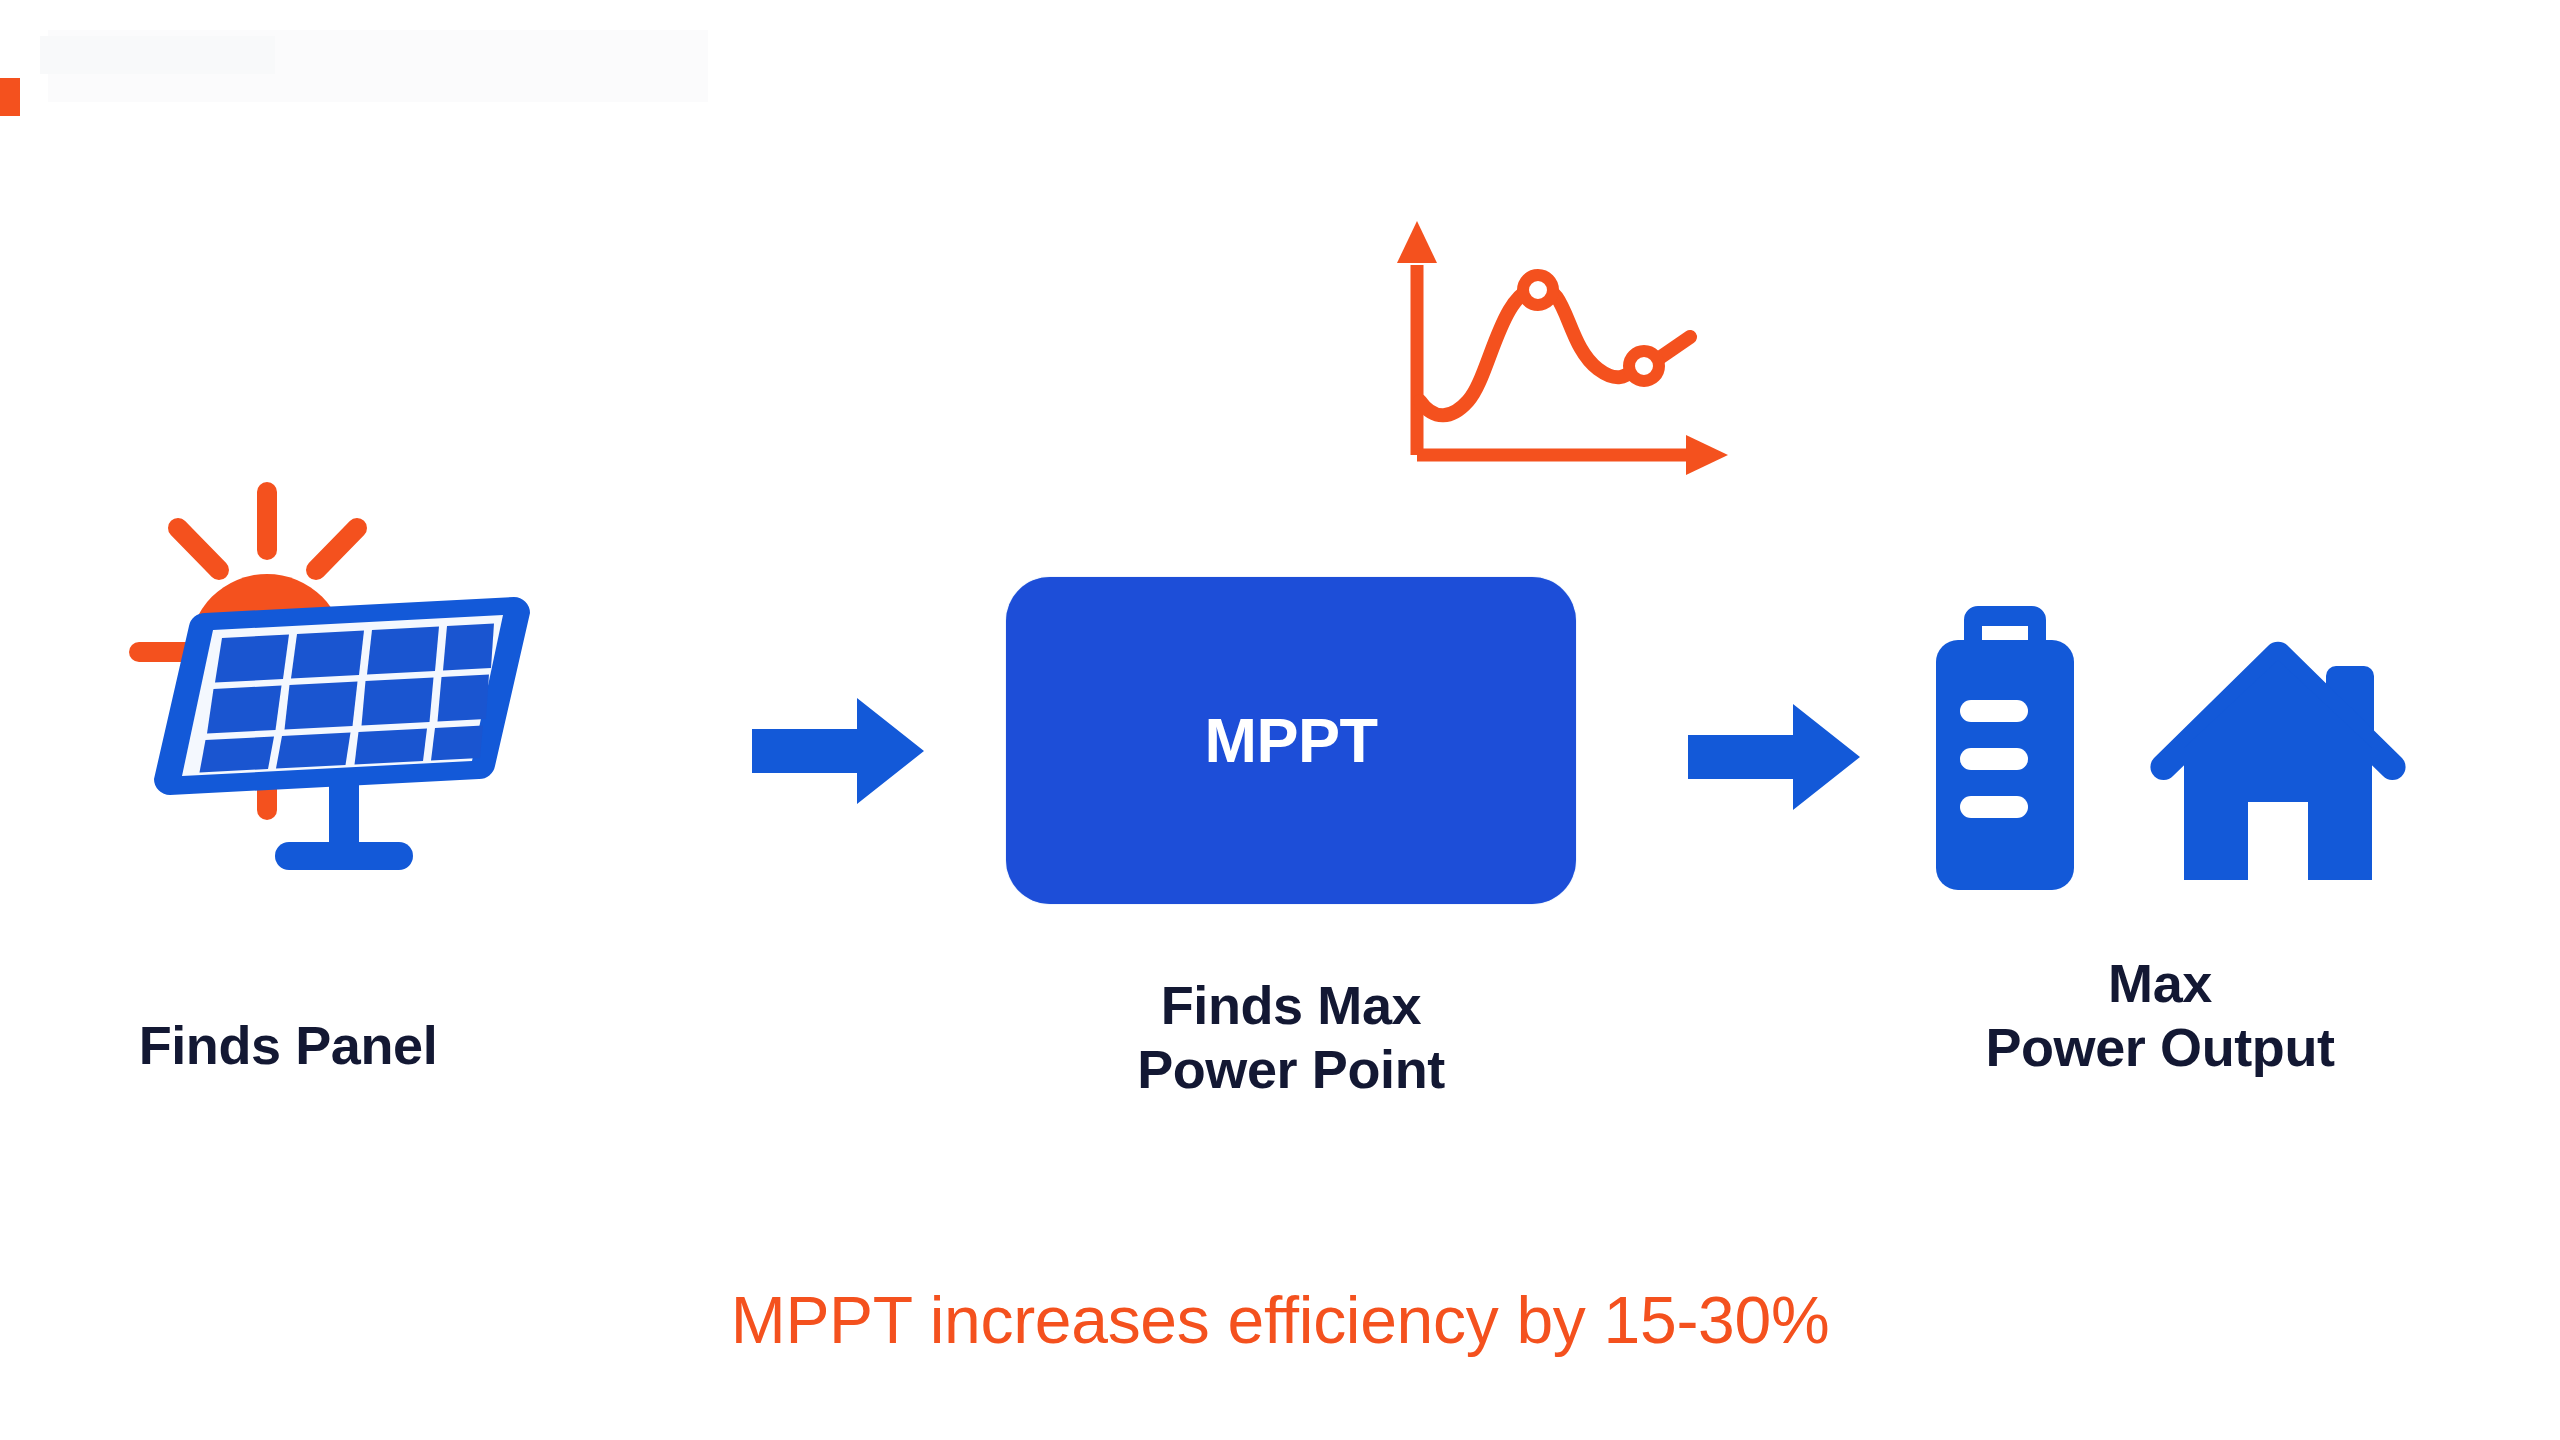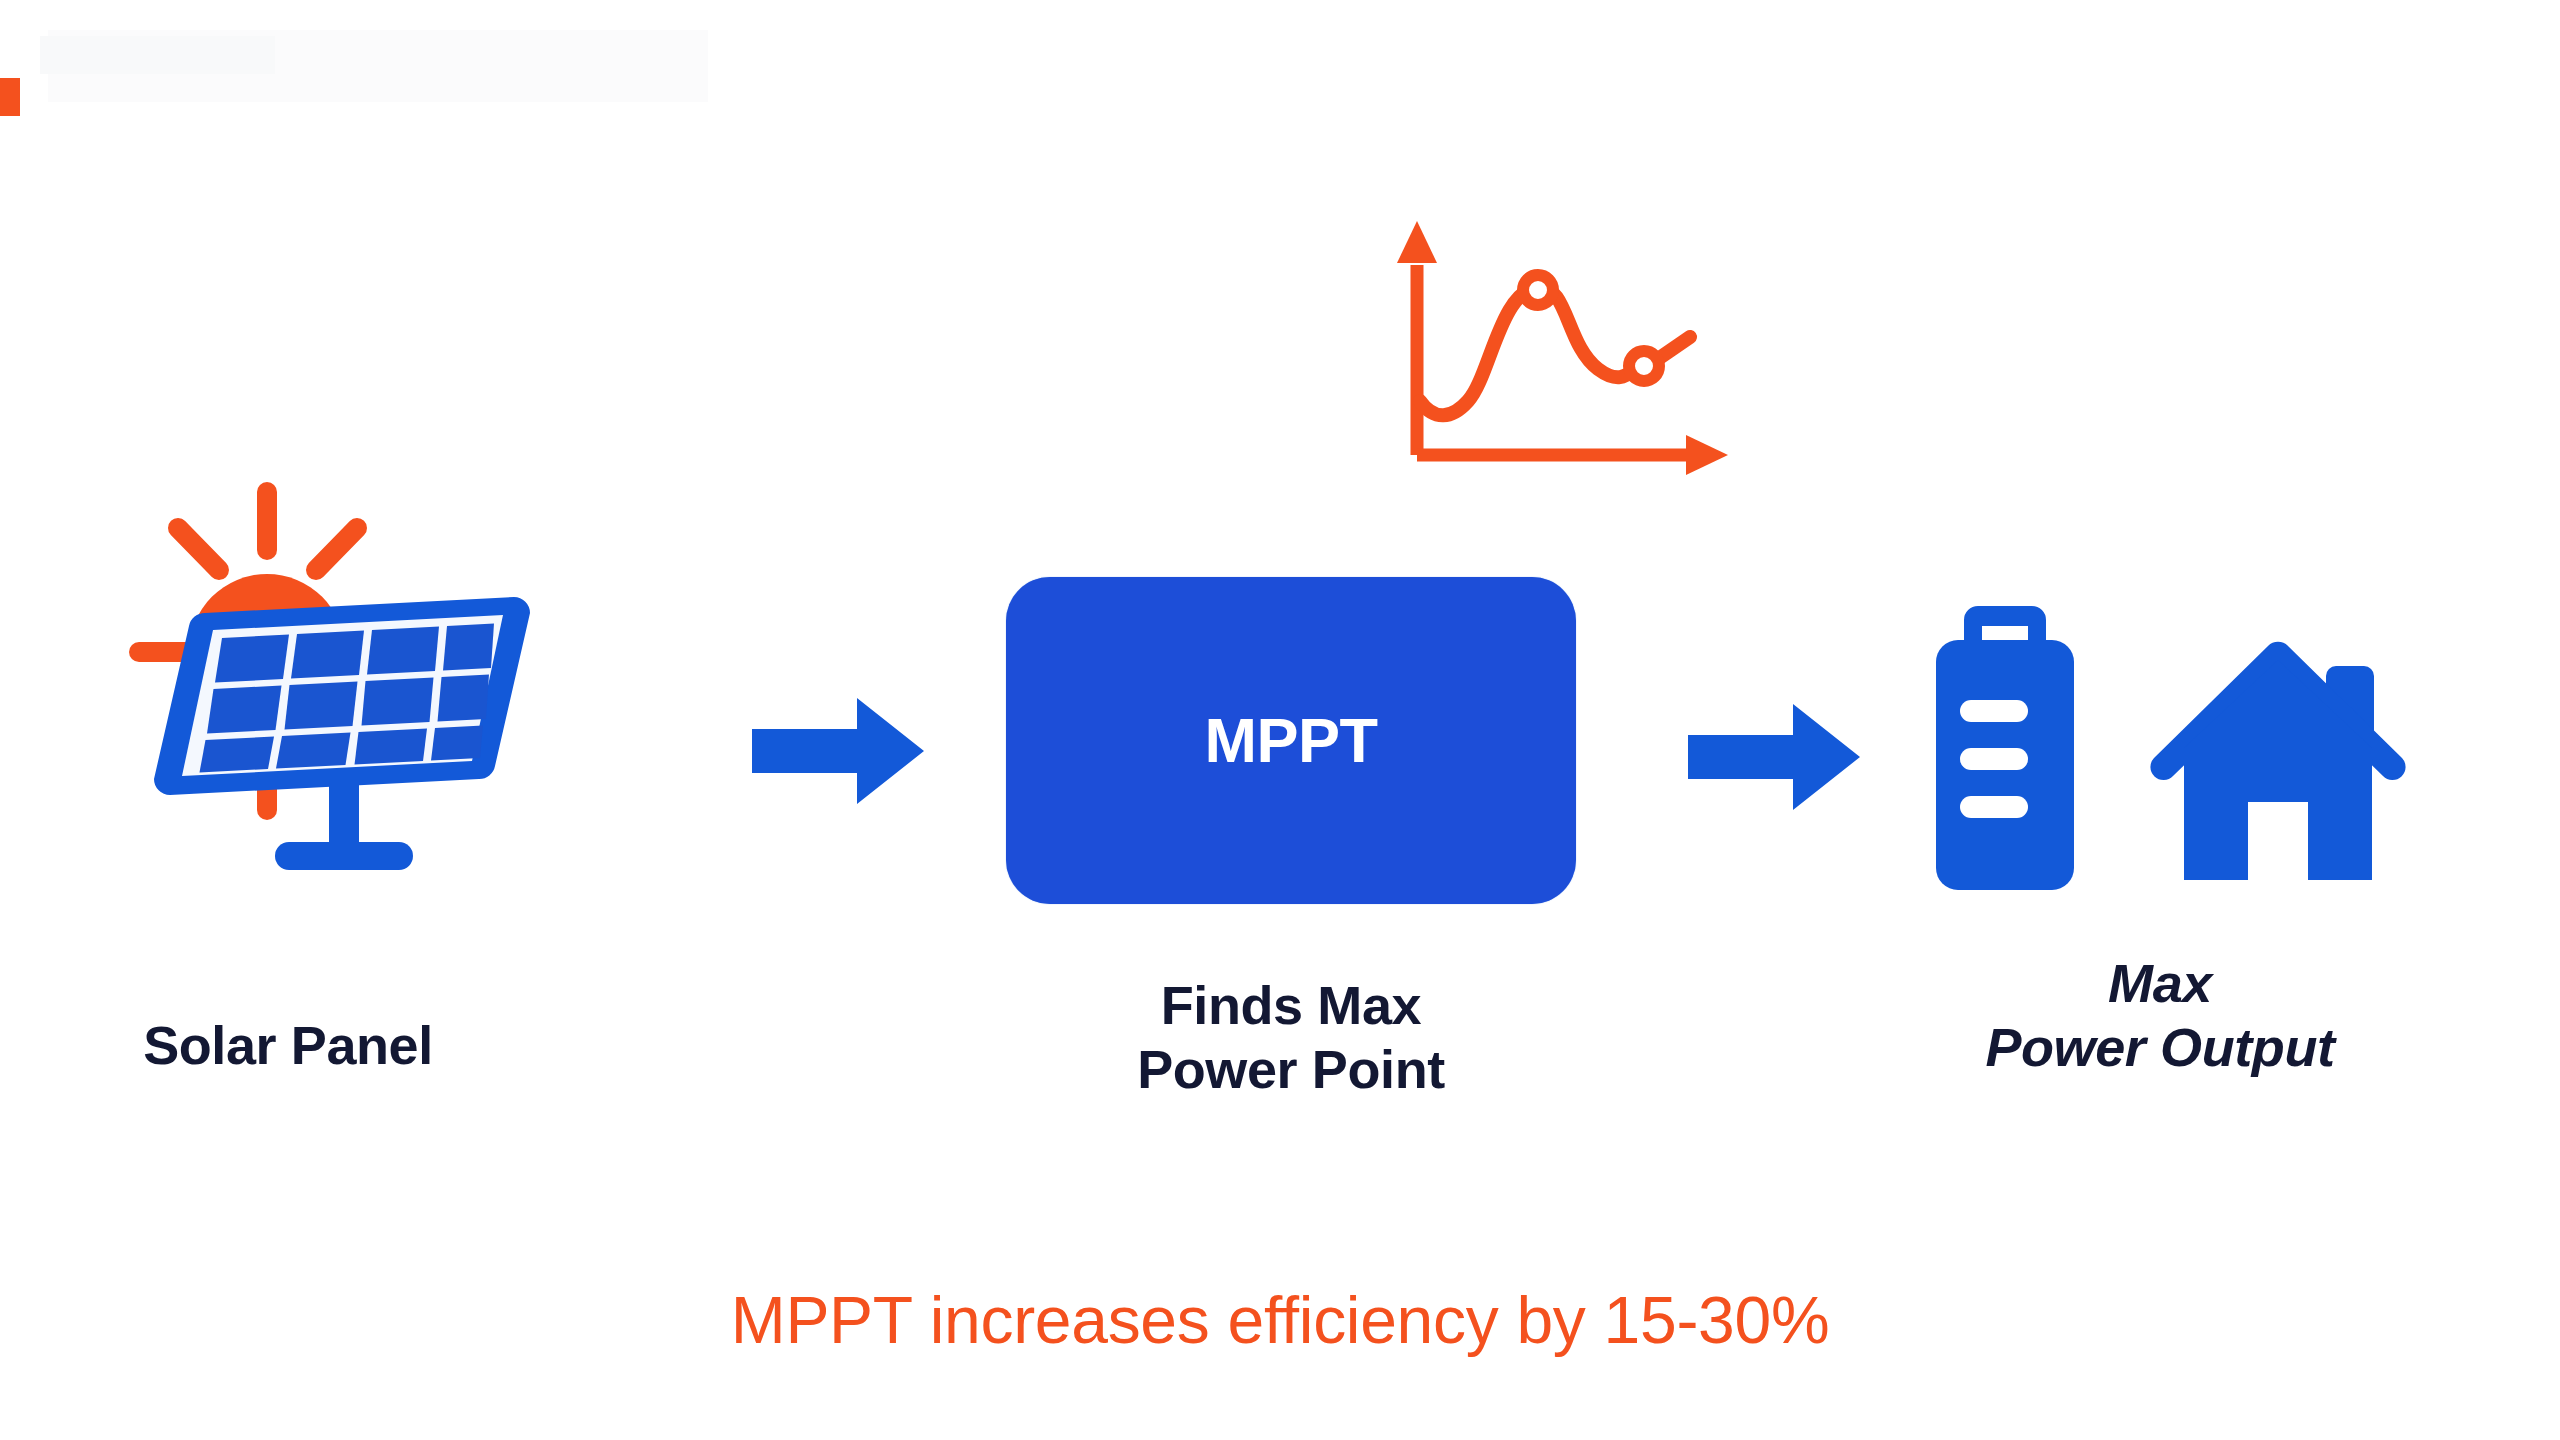--- a/index.html
+++ b/index.html
@@ -206,23 +206,23 @@
 
       <path d="M196 36 h28 a10 10 0 0 1 10 10 v74 h-48 v-74 a10 10 0 0 1 10 -10 Z" fill="#1359d8"></path>
 
       <path d="M128 16 a14 14 0 0 1 20 0 L262 128 a13 13 0 0 1 -19 18 L138 44 L33 146
                a13 13 0 0 1 -19 -18 Z" fill="#1359d8"></path>
 
       <path d="M44 118 L138 30 L232 118 L232 250 L168 250 L168 172 L108 172 L108 250 L44 250 Z" fill="#1359d8"></path>
     </svg>
   </div>
 
-  <div class="caption" style="left:78px; top:1014px; width:420px;">Solar Panel</div>
+  <div class="caption" style="left:78px; top:1014px; width:420px;">Finds Panel</div>
 
   <div class="caption" style="left:1071px; top:974px; width:440px;">Finds Max
 Power Point</div>
 
-  <div class="caption" style="left:1910px; top:952px; width:500px;font-style:italic;">Max
+  <div class="caption" style="left:1910px; top:952px; width:500px;">Max
 Power Output</div>
 
   <div class="tagline">MPPT increases efficiency by 15-30%</div>
 
 </div>
 
 </body></html>

